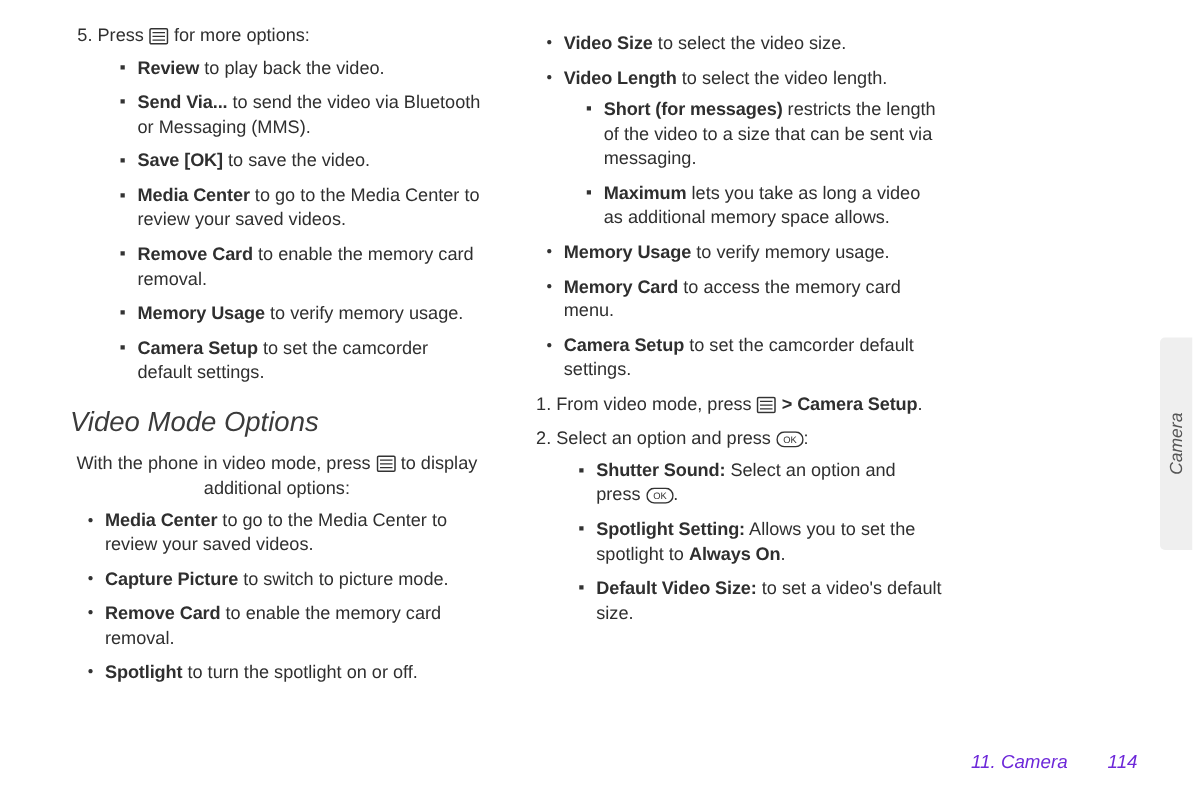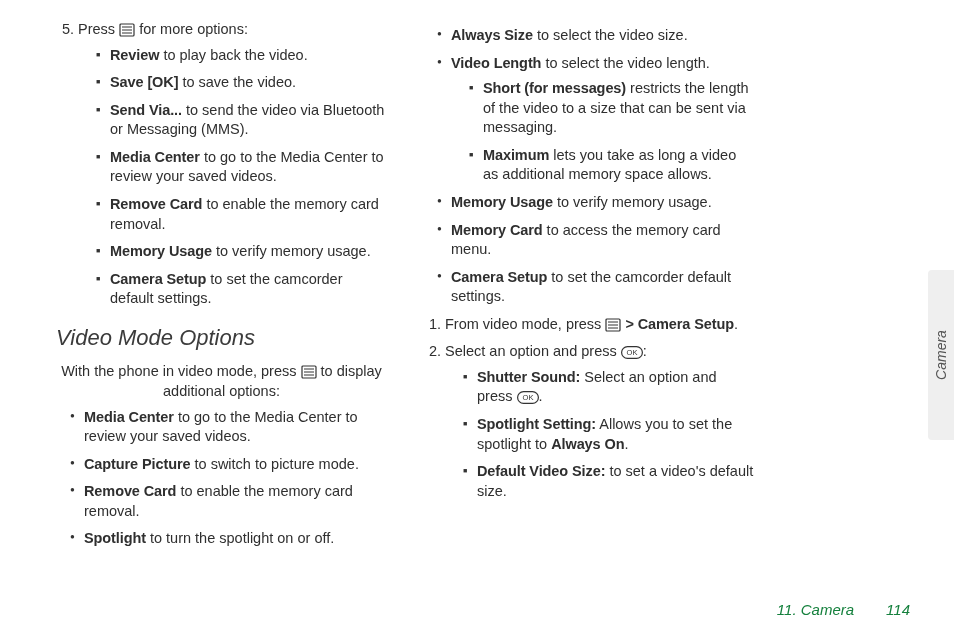--- a/index.html
+++ b/index.html
@@ -73,21 +73,21 @@
     color: #555;
     font-size: 14px;
     white-space: nowrap;
   }
   
   .footer {
     position: absolute;
     bottom: 18px;
     right: 44px;
     font-style: italic;
-    color: #15803d;
+    color: #6d28d9;
     font-size: 15px;
     display: flex;
     gap: 32px;
   }
   .footer .pageno { font-style: italic; }
 </style>
 </head>
 <body>
 
 <div class="page">
@@ -100,22 +100,22 @@
           <svg width="16" height="14" viewBox="0 0 16 14">
               <rect x="1" y="1" width="14" height="12" rx="1"></rect>
               <line x1="3" y1="4" x2="13" y2="4" stroke="#333" stroke-width="1"></line>
               <line x1="3" y1="7" x2="13" y2="7" stroke="#333" stroke-width="1"></line>
               <line x1="3" y1="10" x2="13" y2="10" stroke="#333" stroke-width="1"></line>
             </svg>
         </span>
         <span> for more options:</span>
         <ul class="sq">
           <li><span class="bn">Review</span><span> to play back the video.</span></li>
+          <li><span class="bn">Send Via...</span><span> to send the video via Bluetooth or Messaging (MMS).</span></li>
           <li><span class="bn">Save [OK]</span><span> to save the video.</span></li>
-          <li><span class="bn">Send Via...</span><span> to send the video via Bluetooth or Messaging (MMS).</span></li>
           <li><span class="bn">Media Center</span><span> to go to the Media Center to review your saved videos.</span></li>
           <li><span class="bn">Remove Card</span><span> to enable the memory card removal.</span></li>
           <li><span class="bn">Memory Usage</span><span> to verify memory usage.</span></li>
           <li><span class="bn">Camera Setup</span><span> to set the camcorder default settings.</span></li>
         </ul>
       </li>
     </ol>
 
     <h2 class="section">Video Mode Options</h2>
     <p class="intro">
@@ -133,21 +133,21 @@
     <ul class="dot">
       <li><span class="bn">Media Center</span><span> to go to the Media Center to review your saved videos.</span></li>
       <li><span class="bn">Capture Picture</span><span> to switch to picture mode.</span></li>
       <li><span class="bn">Remove Card</span><span> to enable the memory card removal.</span></li>
       <li><span class="bn">Spotlight</span><span> to turn the spotlight on or off.</span></li>
     </ul>
   </div>
 
   <div class="col">
     <ul class="dot">
-      <li><span class="bn">Always Size</span><span> to select the video size.</span></li>
+      <li><span class="bn">Video Size</span><span> to select the video size.</span></li>
       <li>
         <span class="bn">Video Length</span><span> to select the video length.</span>
         <ul class="sq">
           <li><span class="bn">Short (for messages)</span><span> restricts the length of the video to a size that can be sent via messaging.</span></li>
           <li><span class="bn">Maximum</span><span> lets you take as long a video as additional memory space allows.</span></li>
         </ul>
       </li>
       <li><span class="bn">Memory Usage</span><span> to verify memory usage.</span></li>
       <li><span class="bn">Memory Card</span><span> to access the memory card menu.</span></li>
       <li><span class="bn">Camera Setup</span><span> to set the camcorder default settings.</span></li>

